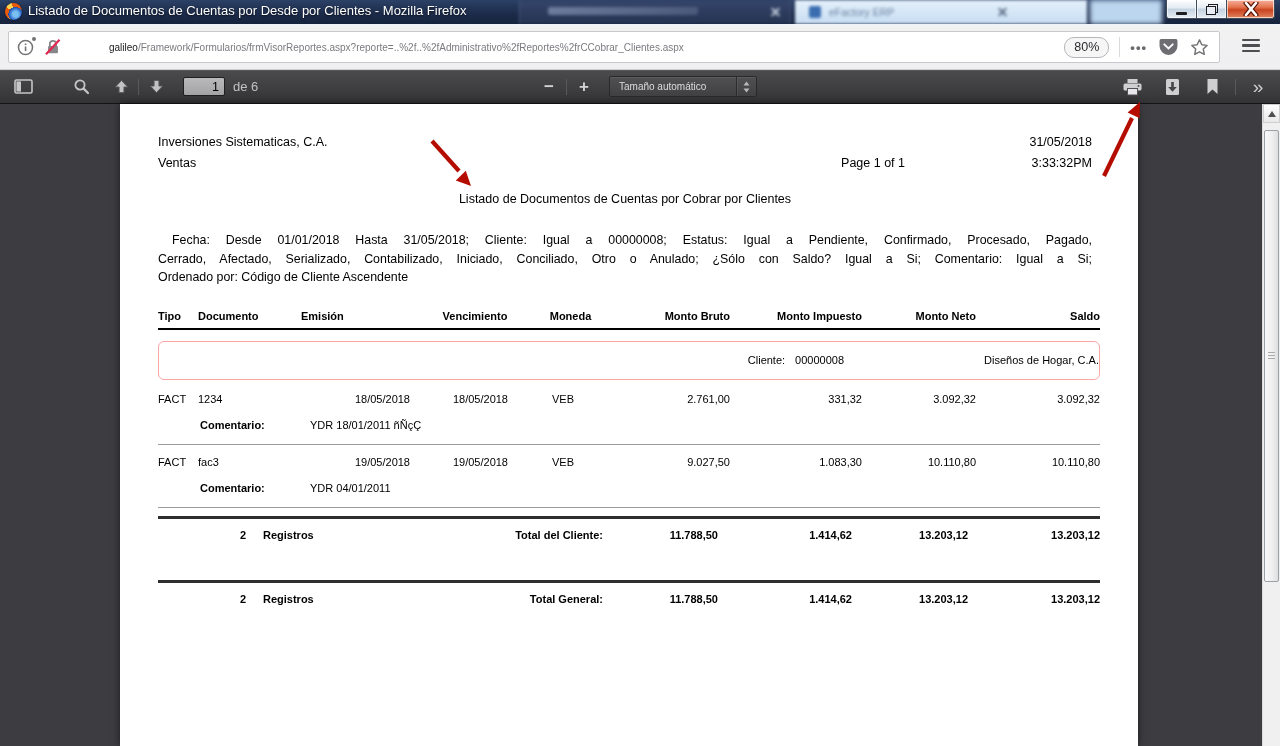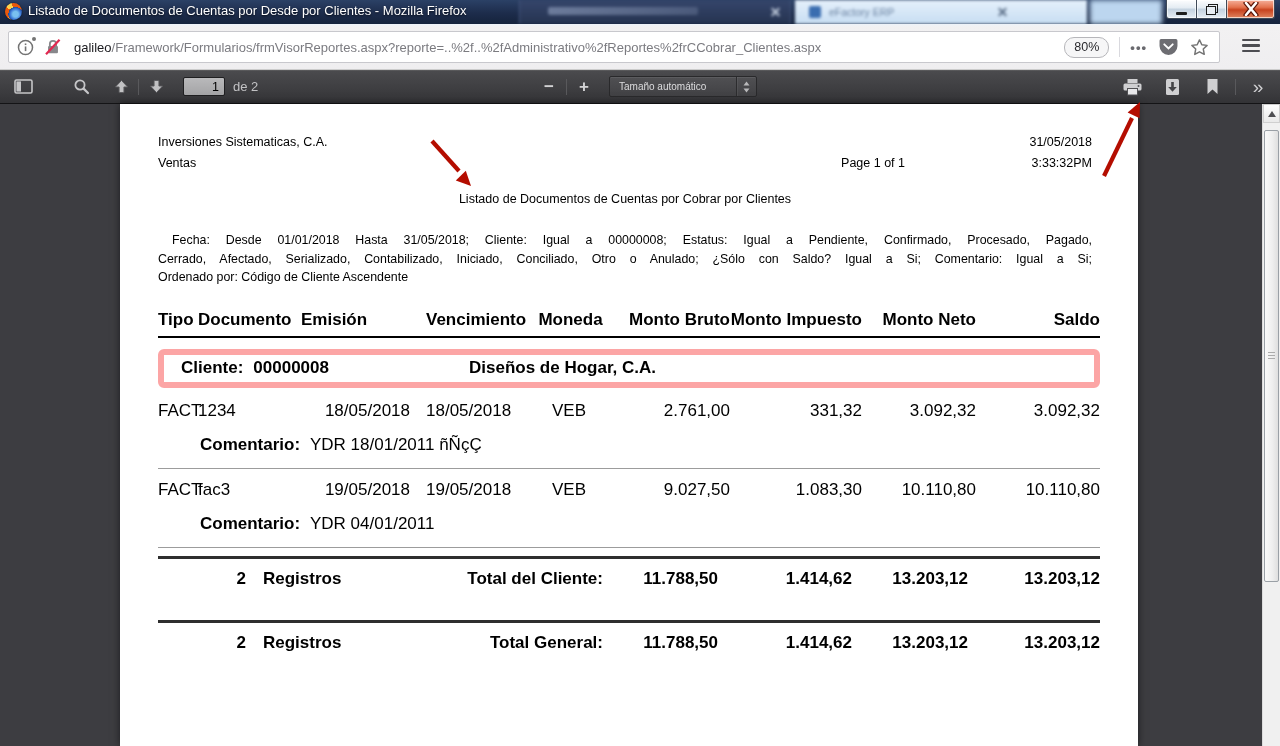--- a/index.html
+++ b/index.html
@@ -91,21 +91,21 @@
   }
   .url-field {
     position:absolute; left:8px; top:7px; height:32px; width:1212px;
     background:#fff; border:1px solid #c8c8cd; border-radius:2px;
     display:flex; align-items:center; padding:0 8px;
   }
   .uf-icon { flex:0 0 auto; display:flex; align-items:center; }
   .info-badge { position:relative; margin-right:10px; }
   .info-badge .dot { position:absolute; right:-2px; top:-2px; width:4px; height:4px; background:#737373; border-radius:50%; }
   .lock-slash { margin-right:12px; }
-  .url-text { font-size:13px; white-space:nowrap; overflow:hidden; }
+  .url-text { font-size:10px; white-space:nowrap; overflow:hidden;margin-left:35px; }
   .url-host { color:#1a1a1e; }
   .url-path { color:#7b7b80; }
   .uf-spacer { flex:1 1 auto; }
   .zoom-badge {
     flex:0 0 auto; border:1px solid #b6b6ba; border-radius:10px; padding:2px 9px 3px;
     font-size:12.5px; color:#2a2a2e; background:#f6f6f7; margin-right:10px;
   }
   .uf-divider { width:1px; height:20px; background:#d9d9de; margin-right:10px; }
   .dots { font-size:13px; color:#6a6a6f; letter-spacing:1px; margin-right:12px; font-weight:bold; }
   .pocket { margin-right:12px; }
@@ -166,28 +166,28 @@
   .rpt-header { position:relative; line-height:21px; height:46px; }
   .hd-date { position:absolute; right:0; top:0; }
   .hd-time { position:absolute; right:0; top:21px; }
   .hd-page { position:absolute; right:187px; top:21px; }
   .rpt-title { text-align:center; margin-top:14px; }
   .rpt-filters { margin-top:25px; line-height:18.5px; font-size:12.4px; }
   .filter-line { text-align:justify; text-align-last:justify; }
   .filter-line.first { text-indent:14px; }
   .filter-line.last { text-align:right; text-align-last:left; }
 
-  table.rpt { width:100%; border-collapse:collapse; table-layout:fixed; margin-top:23px; font-size:17px; }
+  table.rpt { width:100%; border-collapse:collapse; table-layout:fixed; margin-top:23px; font-size:11px; }
   table.rpt th { border-bottom:2px solid #000; padding:0 0 6px 0; font-weight:bold; }
   .al{text-align:left;} .ar{text-align:right;} .ac{text-align:center;}
   td.pr{padding-right:16px;} td.mon{padding-left:28px; text-align:left;}
   tr.sp td { height:12px; }
   .client-box {
-    border:6px solid #fca5a5; border-radius:6px; height:39px;
-    display:flex; align-items:center; font-weight:bold; background:#fff;
+    border:1px solid #fca5a5; border-radius:6px; height:39px;
+    display:flex; align-items:center; font-weight:normal; background:#fff;justify-content:flex-end;
   }
   .client-box .cb-label { margin-left:17px; }
   .client-box .cb-code { margin-left:10px; }
   .client-box .cb-name { margin-left:140px; }
   tr.datarow td { padding-top:13px; }
   tr.datarow2 td { padding-top:11px; }
   .comment-cell { padding-top:14px; }
   .c-label { display:inline-block; margin-left:42px; width:110px; font-weight:bold; }
   .sep-thin { border-top:1px solid #9c9c9c; }
   .sep-thick { border-top:3px solid #2e2e2e; }
@@ -301,21 +301,21 @@
         <polygon points="8,1.5 14.5,8.5 10.6,8.5 10.6,14.5 5.4,14.5 5.4,8.5 1.5,8.5" fill="#c2c2c4" stroke="#59595c" stroke-width="1"></polygon>
       </svg>
     </div>
     <div class="ptb-div"></div>
     <div class="ptb-btn">
       <svg width="15" height="15" viewBox="0 0 16 16">
         <polygon points="8,14.5 1.5,7.5 5.4,7.5 5.4,1.5 10.6,1.5 10.6,7.5 14.5,7.5" fill="#c2c2c4" stroke="#59595c" stroke-width="1"></polygon>
       </svg>
     </div>
     <input class="page-input" readonly="" value="1" style="">
-    <span class="page-of">de 2</span>
+    <span class="page-of">de 6</span>
   </div>
 
   <div class="ptb-center">
     <div class="ptb-btn">
         <span class="zoom-glyph">−</span>
       </div>
     <div class="ptb-div"></div>
     <div class="ptb-btn">
         <span class="zoom-glyph">+</span>
       </div>

